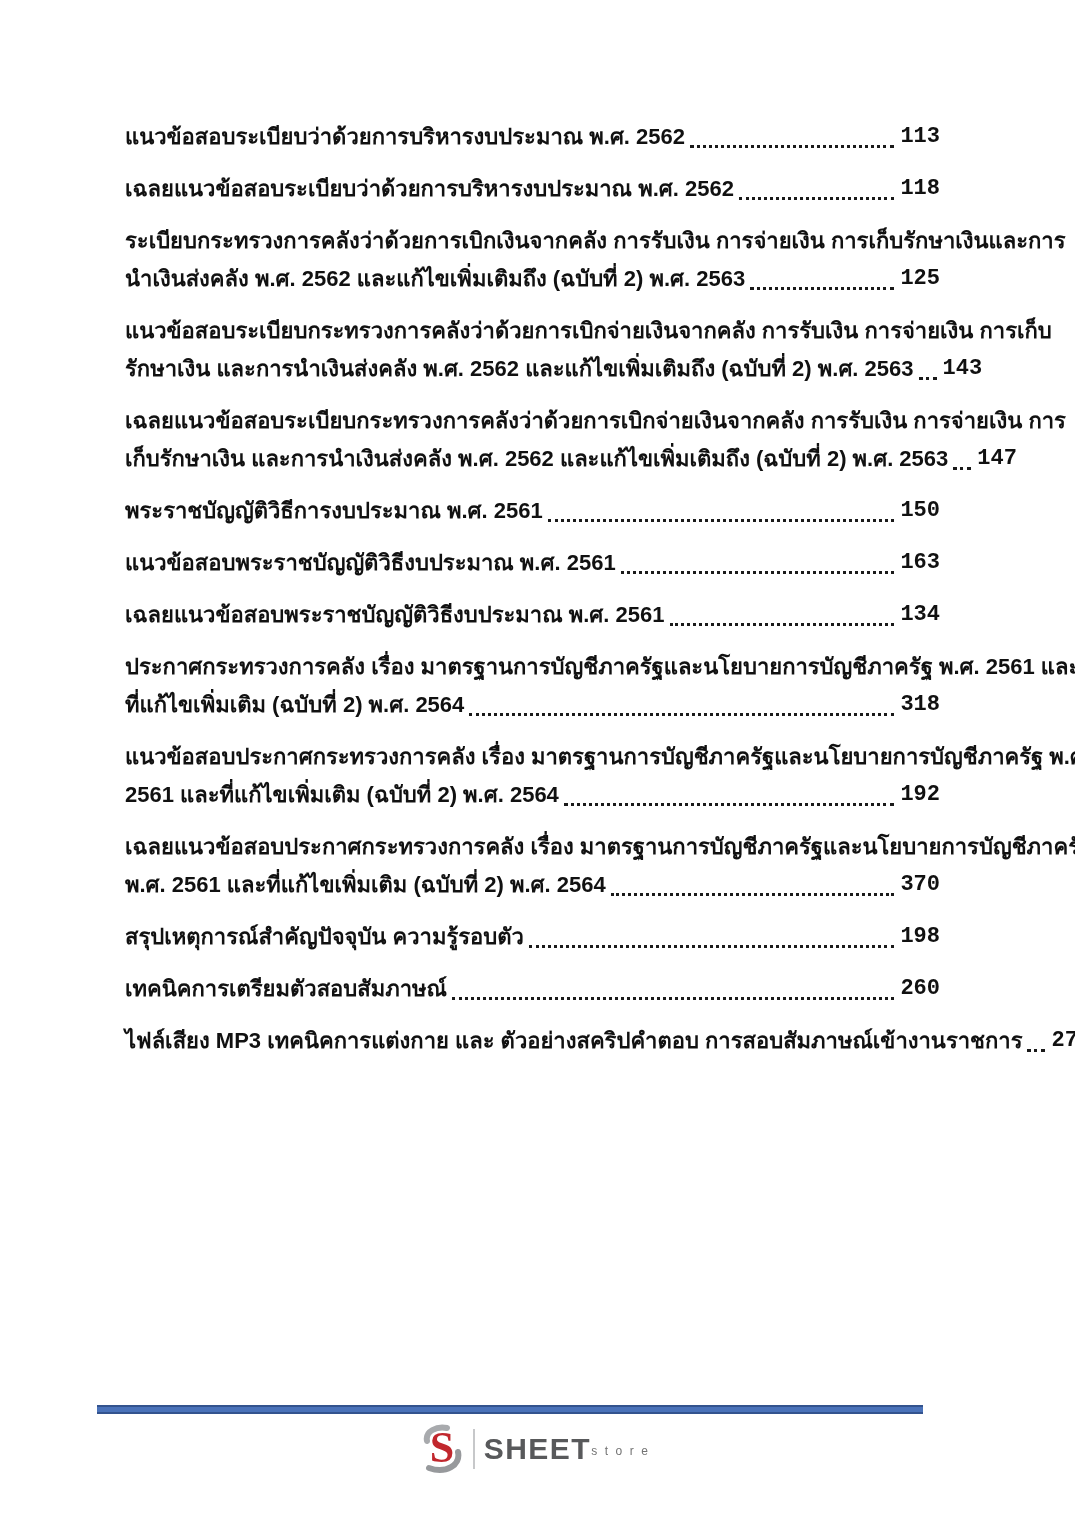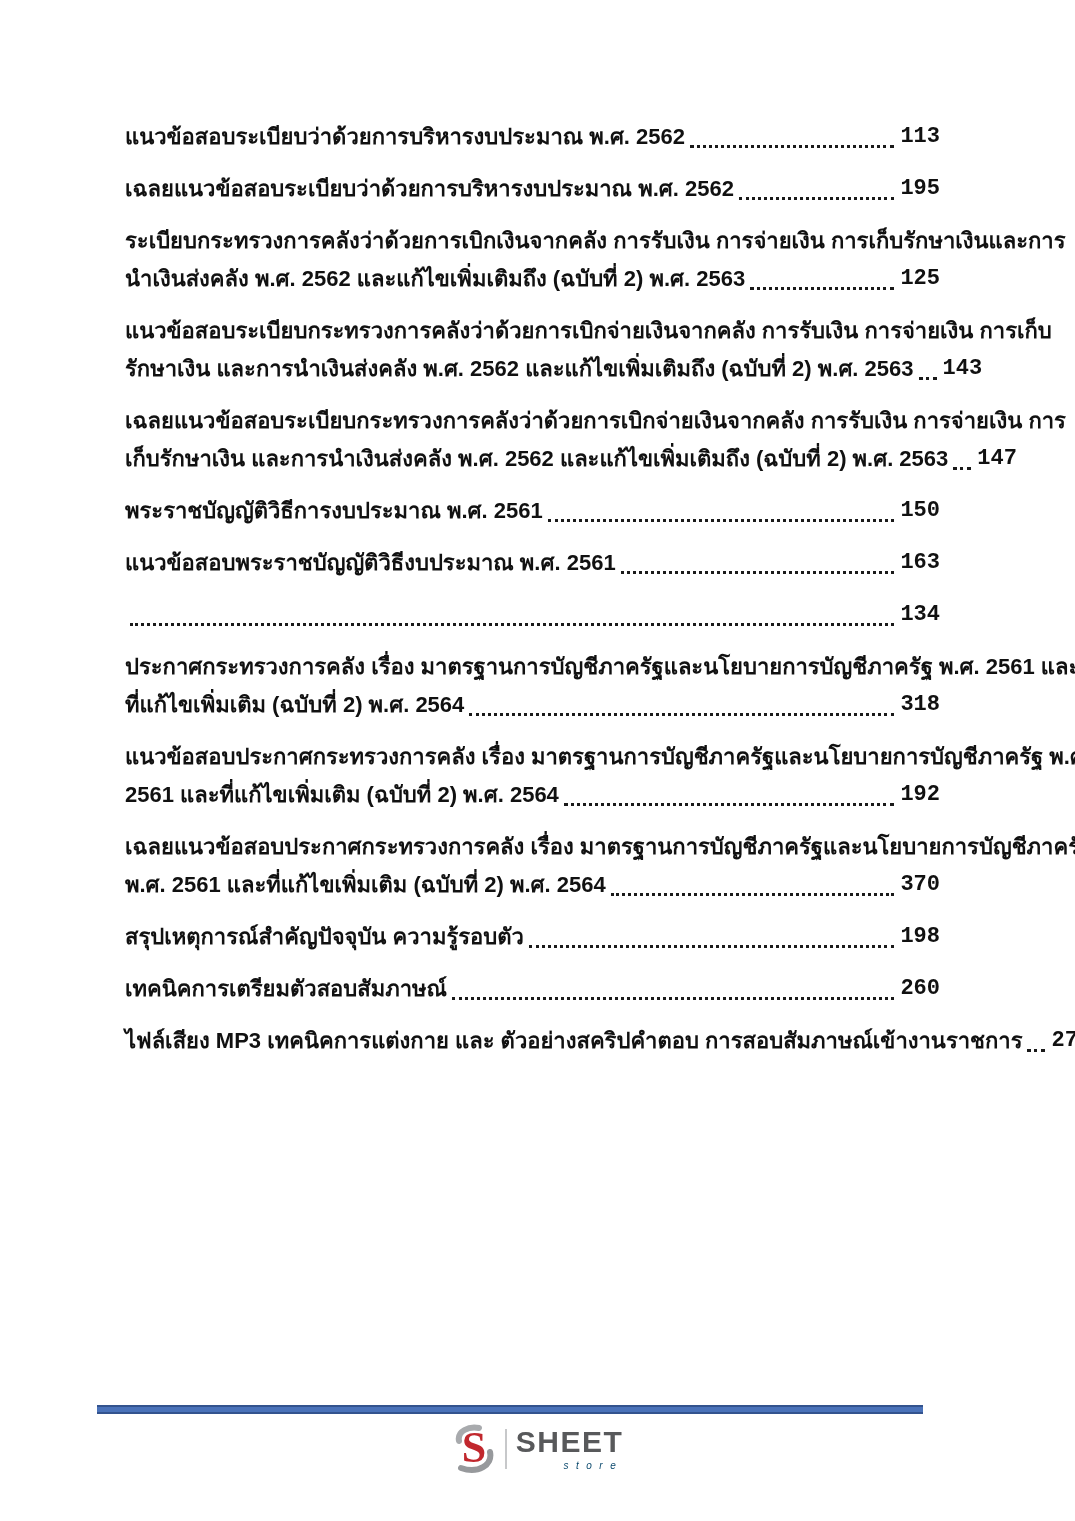--- a/index.html
+++ b/index.html
@@ -80,57 +80,55 @@
     margin-right: 9px;
   }
   .logo-divider {
     width: 2px;
     height: 40px;
     background: #c7c8ca;
     margin-right: 9px;
   }
   .logo-textcol {
     display: flex;
-    flex-direction: column;
-    align-items: flex-end;
+    align-items: center;
   }
   .logo-main {
     font-size: 30px;
     font-weight: bold;
     color: #58595b;
     letter-spacing: 1.5px;
     line-height: 1;
   }
   .logo-sub {
-    font-size: 10px;
-    color: #0c4a6e;
+    font-size: 12px;
+    color: #737373;
     letter-spacing: 7.5px;
     line-height: 1;
     margin-top: 4px;
-    font-style: italic;
   }
 </style>
 </head>
 <body>
 
 <div class="page">
 
   <div class="toc" id="toc-list">
       <div class="toc-entry">
         <div class="toc-line last">
           <span class="txt">แนวข้อสอบระเบียบว่าด้วยการบริหารงบประมาณ พ.ศ. 2562</span>
           <span class="leader-dots"></span>
           <span class="page-num">113</span>
         </div>
       </div>
       <div class="toc-entry">
         <div class="toc-line last">
           <span class="txt">เฉลยแนวข้อสอบระเบียบว่าด้วยการบริหารงบประมาณ พ.ศ. 2562</span>
           <span class="leader-dots"></span>
-          <span class="page-num">195</span>
+          <span class="page-num">118</span>
         </div>
       </div>
       <div class="toc-entry">
         <div class="toc-line"><span class="txt">ระเบียบกระทรวงการคลังว่าด้วยการเบิกเงินจากคลัง การรับเงิน การจ่ายเงิน  การเก็บรักษาเงินและการ</span></div>
         <div class="toc-line last">
           <span class="txt">นำเงินส่งคลัง พ.ศ. 2562 และแก้ไขเพิ่มเติมถึง (ฉบับที่ 2) พ.ศ. 2563</span>
           <span class="leader-dots"></span>
           <span class="page-num">125</span>
         </div>
       </div>
@@ -159,20 +157,21 @@
       </div>
       <div class="toc-entry">
         <div class="toc-line last">
           <span class="txt">แนวข้อสอบพระราชบัญญัติวิธีงบประมาณ พ.ศ. 2561</span>
           <span class="leader-dots"></span>
           <span class="page-num">163</span>
         </div>
       </div>
       <div class="toc-entry">
         <div class="toc-line last">
+          <span class="txt">เฉลยแนวข้อสอบพระราชบัญญัติวิธีงบประมาณ พ.ศ. 2561</span>
           <span class="leader-dots"></span>
           <span class="page-num">134</span>
         </div>
       </div>
       <div class="toc-entry">
         <div class="toc-line"><span class="txt">ประกาศกระทรวงการคลัง เรื่อง มาตรฐานการบัญชีภาครัฐและนโยบายการบัญชีภาครัฐ พ.ศ. 2561 และ</span></div>
         <div class="toc-line last">
           <span class="txt">ที่แก้ไขเพิ่มเติม (ฉบับที่ 2) พ.ศ. 2564</span>
           <span class="leader-dots"></span>
           <span class="page-num">318</span>

